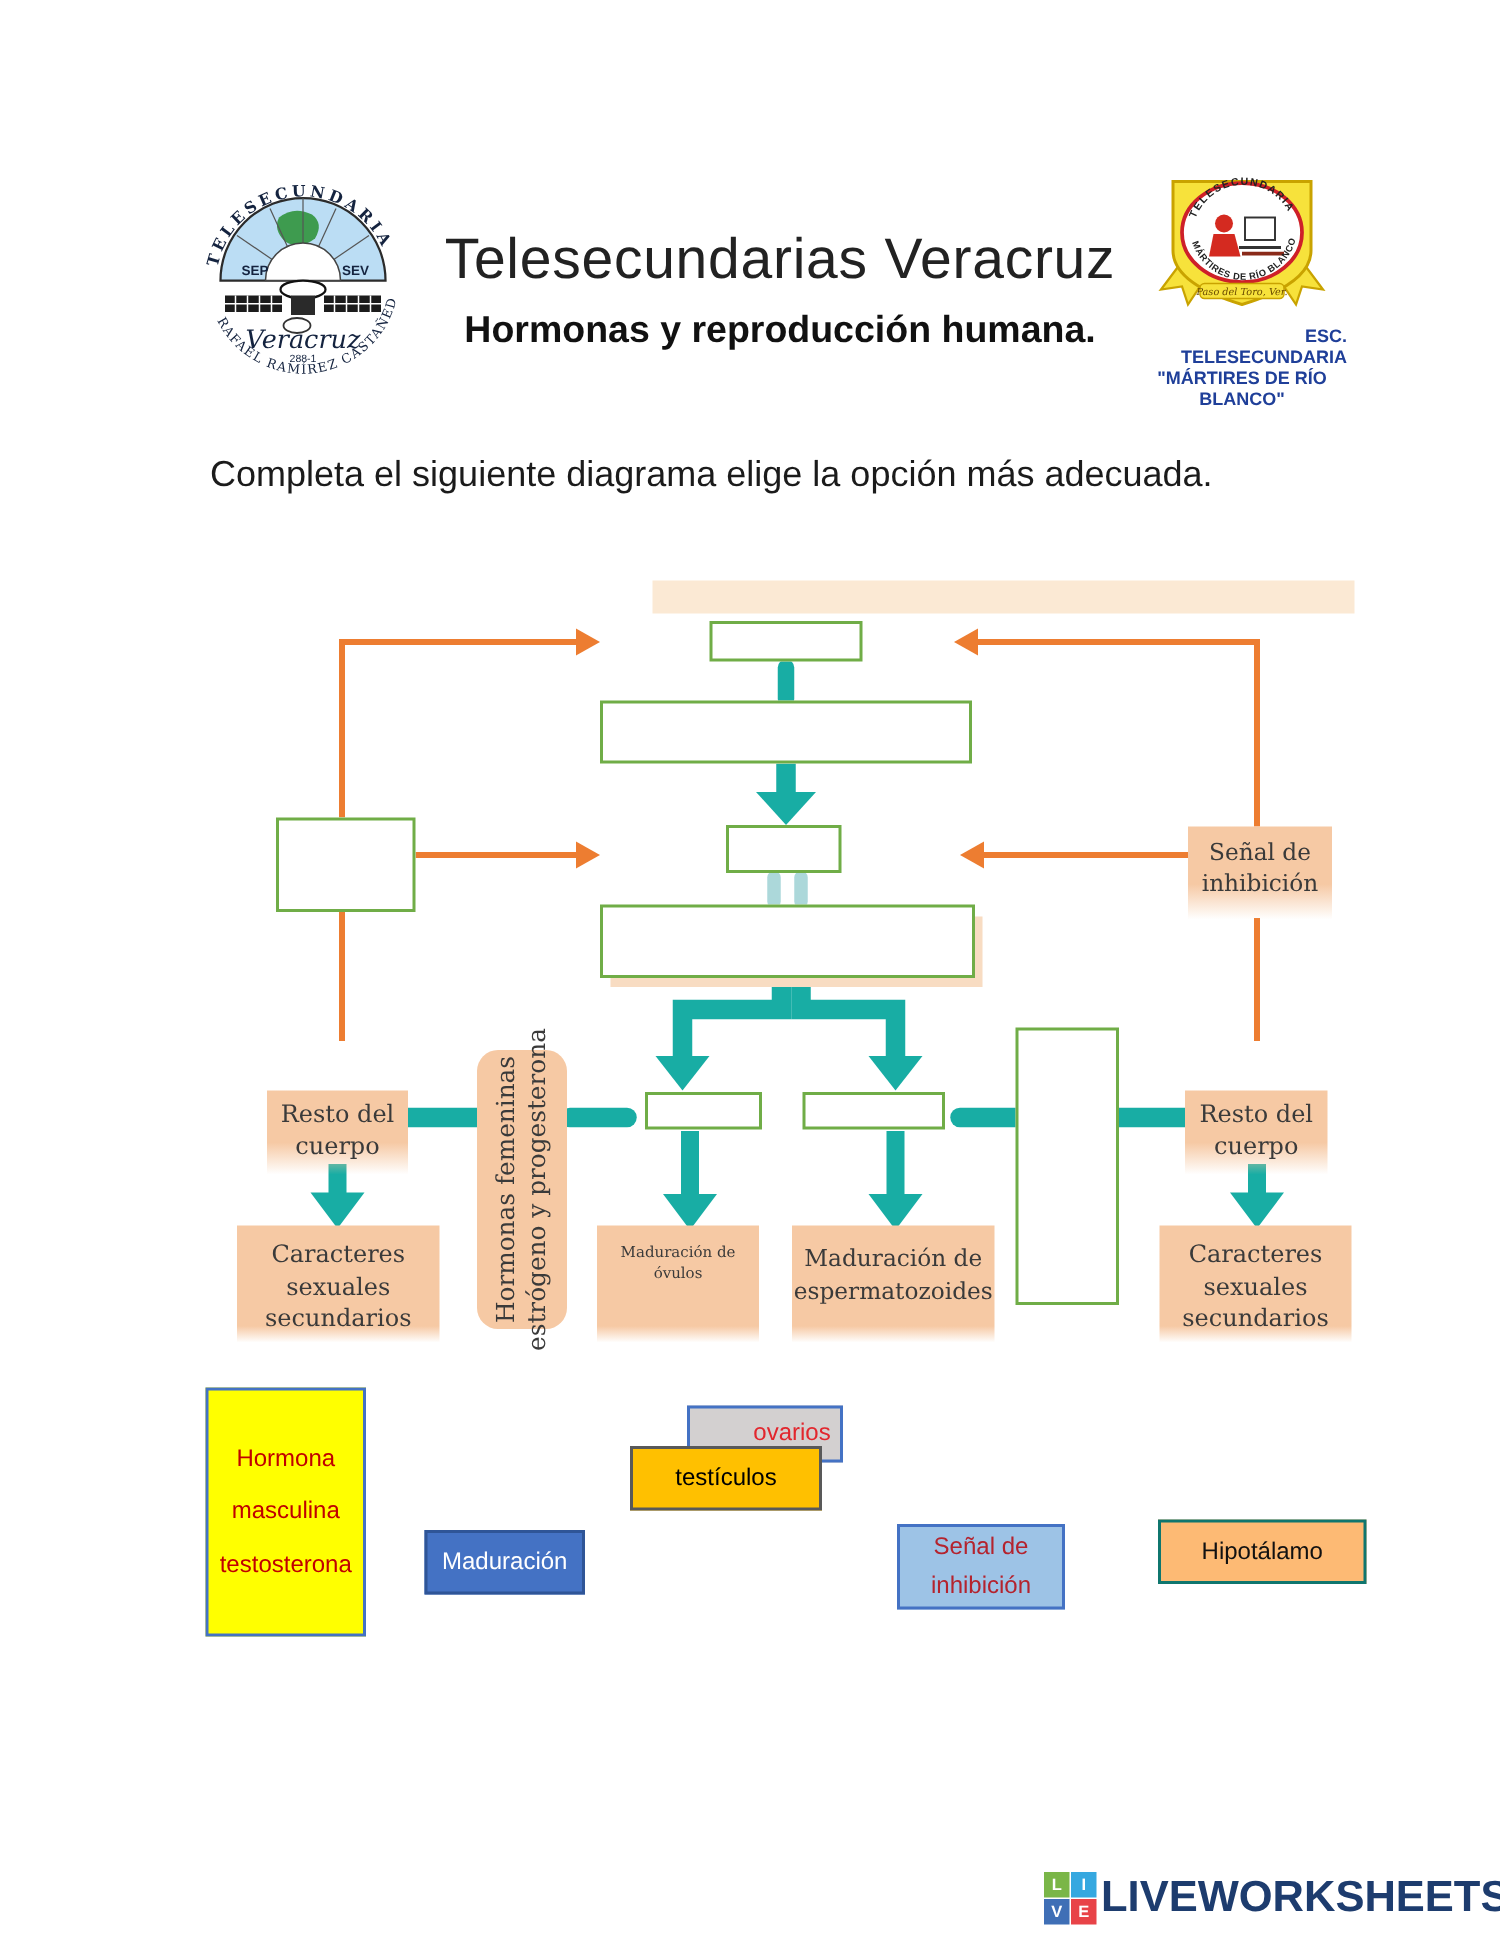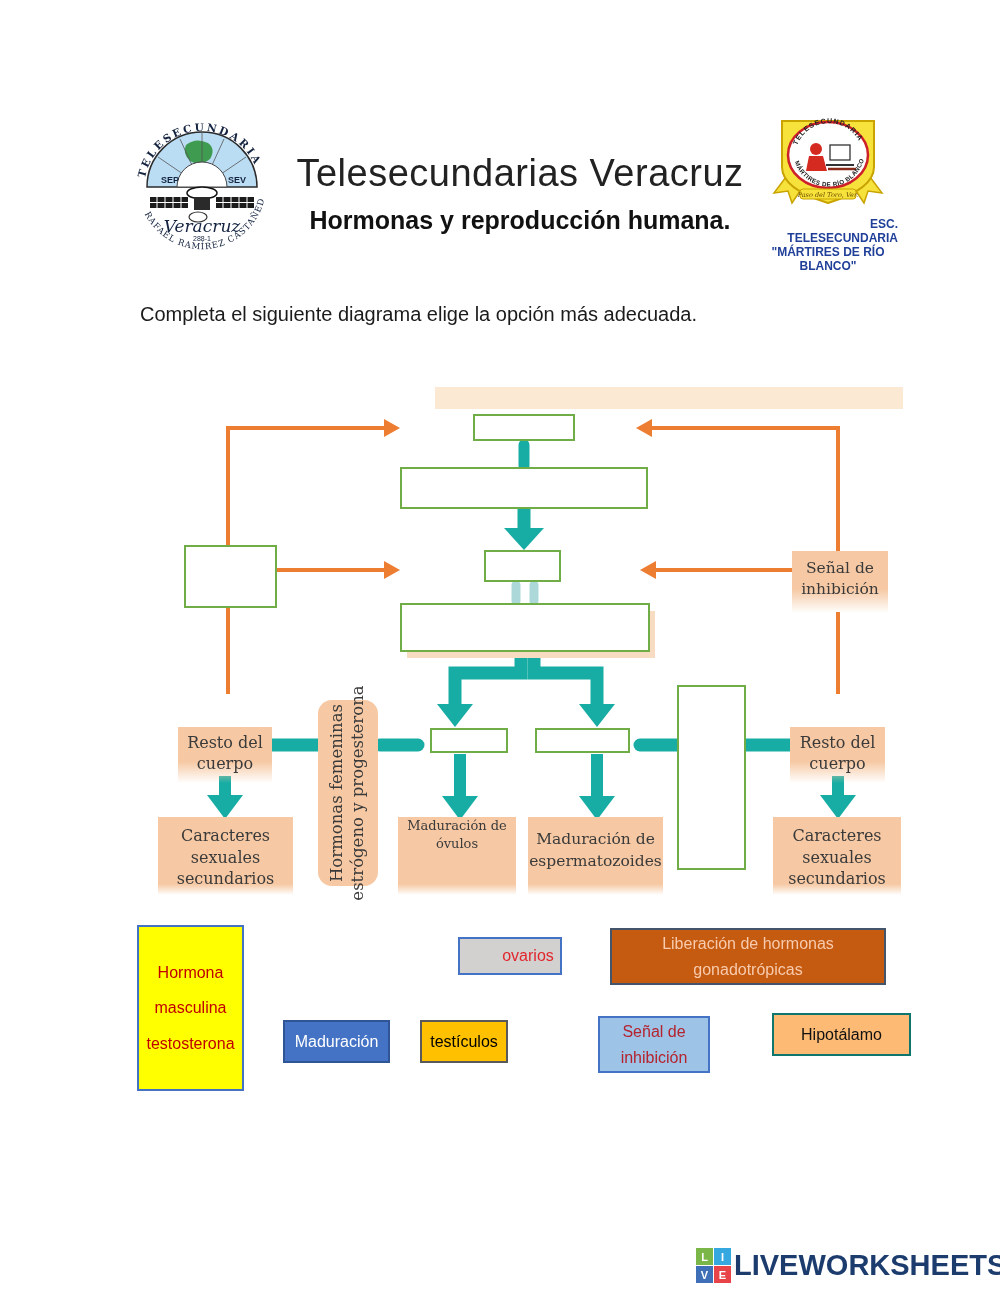--- a/index.html
+++ b/index.html
@@ -10,21 +10,21 @@
   
   .title{left:250px;top:152px;width:540px;text-align:center;font-size:38px;color:#222;letter-spacing:.5px;}
   .subtitle{left:250px;top:206px;width:540px;text-align:center;font-size:25px;font-weight:700;color:#111;}
   .logo-left{left:128px;top:105px;}
   .logo-right{left:758px;top:115px;width:140px;text-align:center;}
   .logo-right .crest{display:block;margin:0 auto;}
   .logo-right .l1{font-size:12px;font-weight:700;color:#1F3F99;margin-top:2px;text-align:right;}
   .logo-right .l2{font-size:12px;font-weight:700;color:#1F3F99;}
 
   
-  .instruction{left:140px;top:303px;width:760px;font-size:20px;color:#1b1b1b;}
+  .instruction{left:140px;top:303px;width:760px;font-size:24px;color:#1b1b1b;}
 
   
   .serif{font-family:"DejaVu Serif",serif;color:#3a3a3a;}
   .banner{left:435px;top:387px;width:468px;height:22px;background:#FBE9D4;}
   .ebox{background:#fff;border:2px solid #70AD47;box-sizing:border-box;}
   .box-top{left:473px;top:414px;width:102px;height:27px;}
   .box2{left:400px;top:467px;width:248px;height:42px;}
   .box3{left:484px;top:550px;width:77px;height:32px;}
   .box-left{left:184px;top:545px;width:93px;height:63px;}
   .box-center{left:400px;top:603px;width:250px;height:49px;box-shadow:6px 7px 0 -1px #F8DCC2;}
@@ -32,39 +32,39 @@
   .box-gr{left:535px;top:728px;width:95px;height:25px;}
   .box-tall{left:677px;top:685px;width:69px;height:185px;}
 
   .peach{background:linear-gradient(#F6C9A4 62%,rgba(246,201,164,0));text-align:center;}
   .peach-solid{background:linear-gradient(#F6C9A4 86%,rgba(246,201,164,0));text-align:center;}
   .senal{left:792px;top:551px;width:96px;height:62px;font-size:15.5px;line-height:1.35;padding-top:7px;box-sizing:border-box;}
   .restoL{left:178px;top:727px;width:94px;height:56px;font-size:16px;line-height:1.3;padding-top:6px;box-sizing:border-box;}
   .restoR{left:790px;top:727px;width:95px;height:56px;font-size:16px;line-height:1.3;padding-top:6px;box-sizing:border-box;}
   .caracL{left:158px;top:817px;width:135px;height:78px;font-size:16px;line-height:1.35;padding-top:8px;box-sizing:border-box;}
   .caracR{left:773px;top:817px;width:128px;height:78px;font-size:16px;line-height:1.35;padding-top:8px;box-sizing:border-box;}
-  .madL{left:398px;top:817px;width:118px;height:78px;font-size:13px;line-height:1.4;box-sizing:border-box;}
+  .madL{left:398px;top:817px;width:108px;height:78px;font-size:10px;line-height:1.4;padding-top:12px;box-sizing:border-box;}
   .madR{left:528px;top:817px;width:135px;height:78px;font-size:15.5px;line-height:1.4;padding-top:12px;box-sizing:border-box;}
 
   .vert{left:318px;top:700px;width:60px;height:186px;background:#F6C9A4;border-radius:14px;}
   .vert .rot{position:absolute;left:50%;top:50%;transform:translate(-50%,-50%) rotate(-90deg);
              white-space:nowrap;text-align:center;font-size:16.5px;line-height:1.25;}
   .vert .rot span{display:block;}
 
   svg.arrows{left:0;top:0;pointer-events:none;}
 
   
   .opt{box-sizing:border-box;display:flex;align-items:center;justify-content:center;
        text-align:center;font-size:16px;}
   .opt1{left:137px;top:925px;width:107px;height:166px;background:#FFFF00;border:2px solid #4472C4;color:#C00000;line-height:2.2;}
   .opt2{left:318px;top:933px;width:124px;height:56px;background:#FFE699;border:2px solid #4472C4;color:#31859C;line-height:1.6;}
   .opt3{left:458px;top:937px;width:104px;height:38px;background:#D3D0D0;border:2px solid #4472C4;color:#E2262D;padding-left:36px;}
   .opt4{left:610px;top:928px;width:276px;height:57px;background:#C55A11;border:2px solid #44546A;color:#F8CBAD;line-height:1.6;}
   .opt5{left:283px;top:1020px;width:107px;height:43px;background:#4472C4;border:2px solid #2F5597;color:#FFFFFF;}
-  .opt6{left:420px;top:1020px;width:88px;height:43px;background:#FFC000;border:2px solid #595959;color:#000;}
+  .opt6{left:420px;top:964px;width:128px;height:43px;background:#FFC000;border:2px solid #595959;color:#000;}
   .opt7{left:598px;top:1016px;width:112px;height:57px;background:#9DC3E6;border:2px solid #4472C4;color:#B4232E;line-height:1.6;}
   .opt8{left:772px;top:1013px;width:139px;height:43px;background:#fdba74;border:2px solid #0f766e;color:#111;}
 
   
   .footer{left:696px;top:1248px;display:flex;align-items:center;}
   .tiles{display:grid;grid-template-columns:17px 17px;grid-template-rows:17px 17px;gap:1px;margin-right:3px;}
   .tile{color:#fff;font-weight:700;font-size:11px;display:flex;align-items:center;justify-content:center;}
   .tile-l{background:#7AB648;} .tile-i{background:#35A8E0;}
   .tile-v{background:#3F6FB6;} .tile-e{background:#E84348;}
   .brand{font-size:29px;font-weight:800;color:#1D3C6E;letter-spacing:0px;}
@@ -227,21 +227,20 @@
   <div class="abs peach serif restoR">Resto del cuerpo</div>
 
   <div class="abs peach-solid serif caracL">Caracteres sexuales secundarios</div>
   <div class="abs peach-solid serif caracR">Caracteres sexuales secundarios</div>
 
   <div class="abs peach-solid serif madL">Maduración de óvulos</div>
   <div class="abs peach-solid serif madR">Maduración de espermatozoides</div>
 
   <div class="abs opt opt1">Hormona masculina testosterona</div>
   <div class="abs opt opt3">ovarios</div>
-  <div class="abs opt opt4">Liberación de hormonas gonadotrópicas</div>
   <div class="abs opt opt5">Maduración</div>
   <div class="abs opt opt6">testículos</div>
   <div class="abs opt opt7">Señal de inhibición</div>
   <div class="abs opt opt8">Hipotálamo</div>
 
   <div class="abs footer">
     <div class="tiles">
       <div class="tile tile-l">L</div>
       <div class="tile tile-i">I</div>
       <div class="tile tile-v">V</div>

